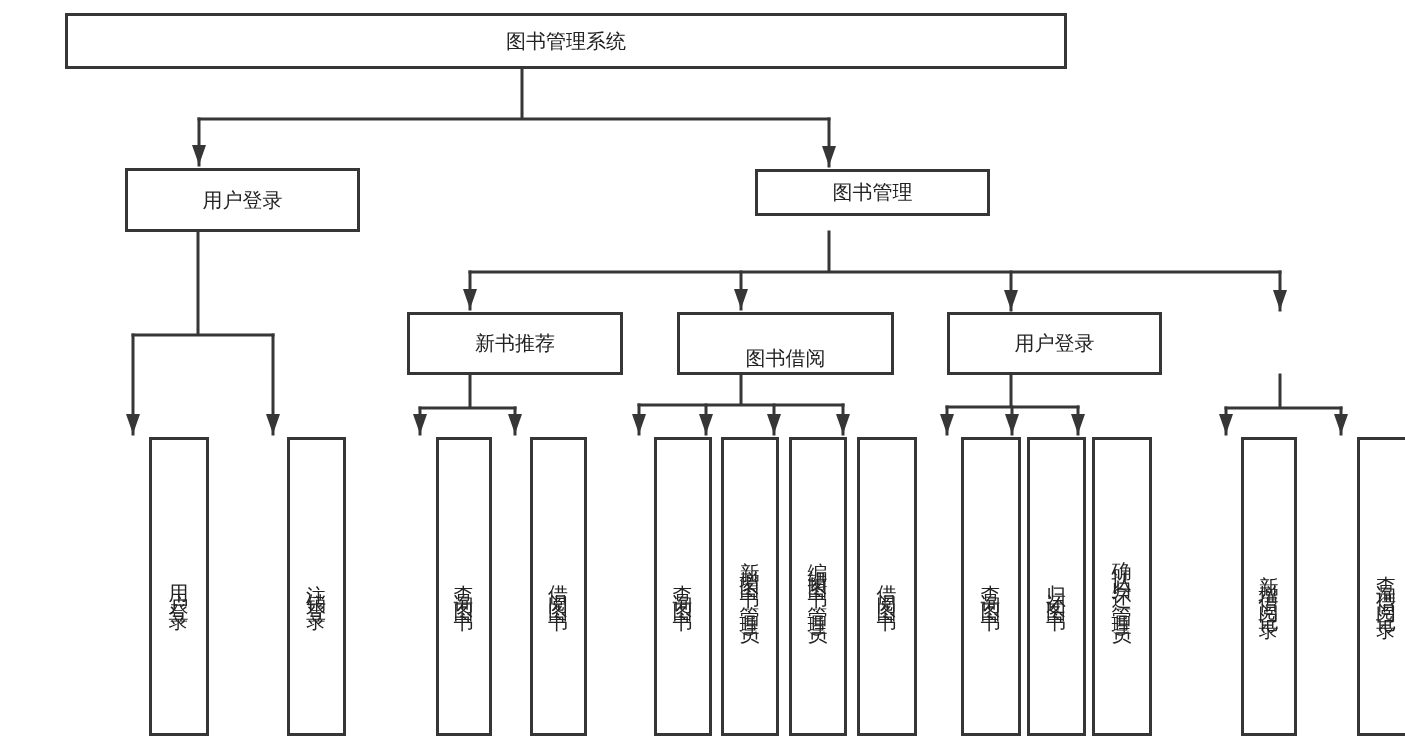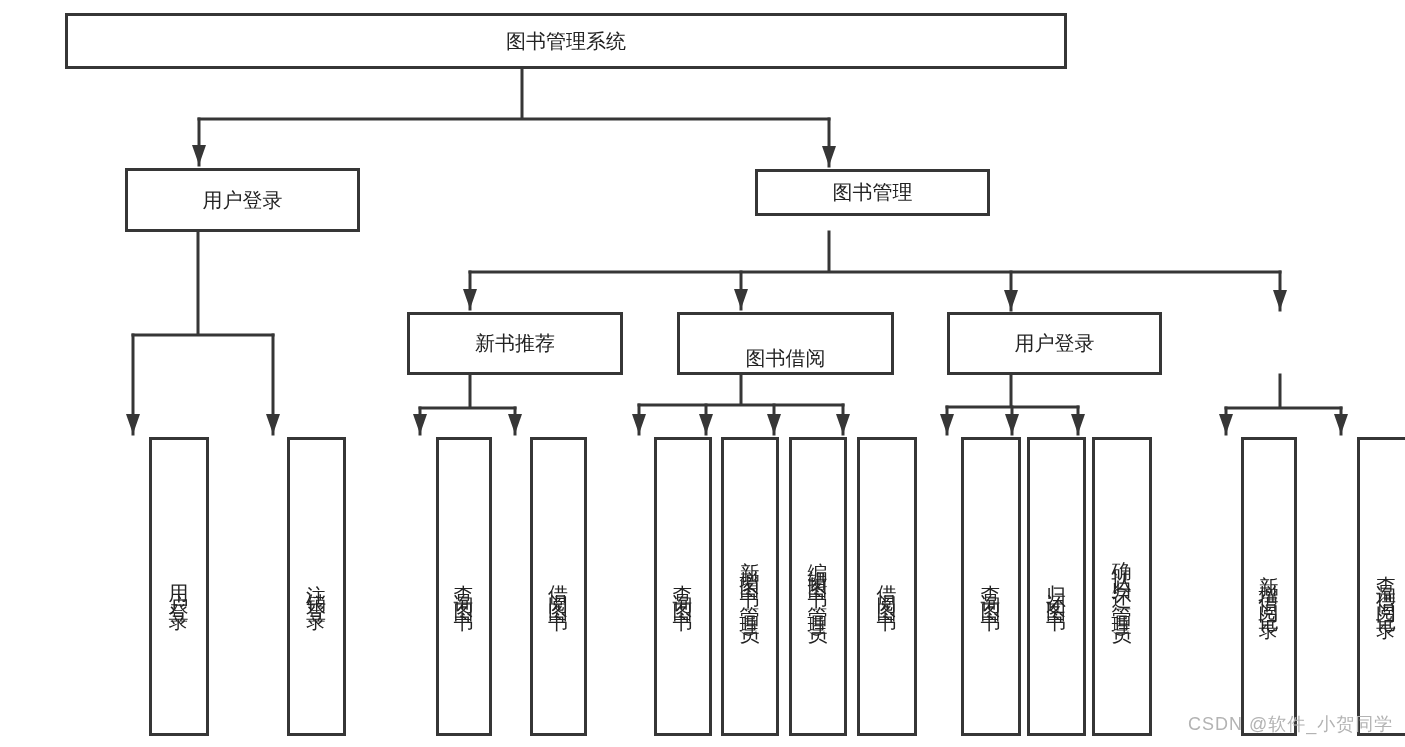--- a/index.html
+++ b/index.html
@@ -148,15 +148,14 @@
     <span class="vtext">确认归还（管理员）</span>
   </div>
 
   <div class="box vbox" style="left:1197px;top:437px;width:56px;height:299px;">
     <span class="vtext">新增借阅记录</span>
   </div>
   <div class="box vbox" style="left:1313px;top:437px;width:59px;height:299px;">
     <span class="vtext">查询借阅记录</span>
   </div>
 
-  <div class="watermark">CSDN @软件_小贺同学</div>
 
 </div>
 
 </body></html>

